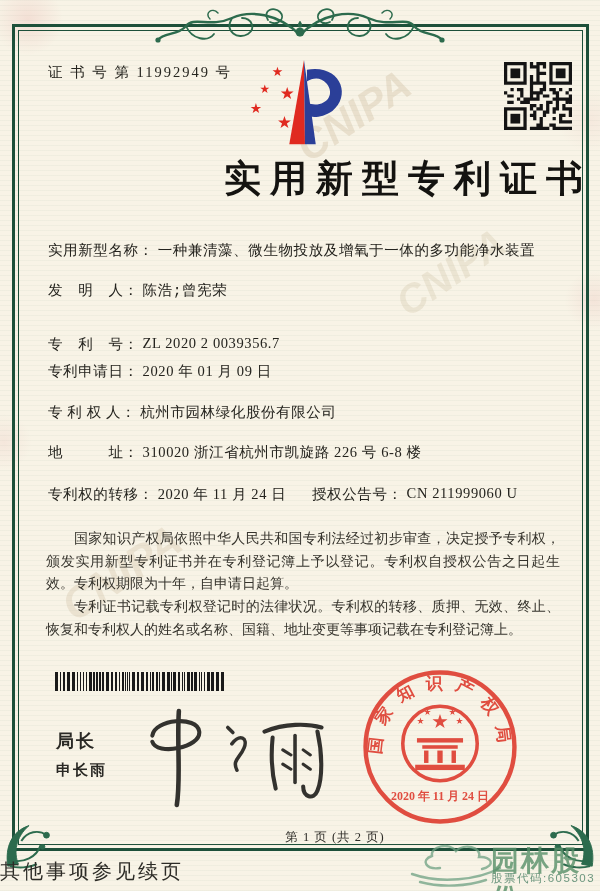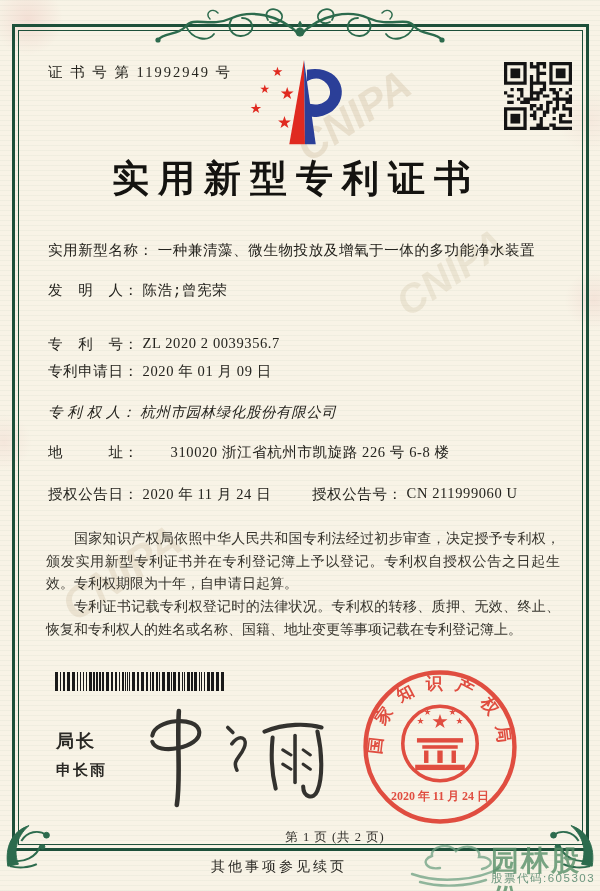--- a/index.html
+++ b/index.html
@@ -19,40 +19,40 @@
   .corner.bl{left:2px;top:812px;}
   .corner.br{left:540px;top:812px;transform:scaleX(-1);}
   .watermark{position:absolute;font-family:"Liberation Sans",sans-serif;font-style:italic;
     font-weight:bold;color:rgba(198,178,146,.30);transform:rotate(-34deg);pointer-events:none;}
   .wm1{left:290px;top:92px;font-size:42px;}
   .wm2{left:390px;top:250px;font-size:40px;color:rgba(198,178,146,.24);}
   .wm3{left:55px;top:548px;font-size:44px;color:rgba(198,178,146,.26);}
   .cert-no{position:absolute;left:48px;top:63px;font-size:14.5px;letter-spacing:2px;color:#26251f;}
   .cnipa-logo{position:absolute;left:243px;top:56px;width:120px;height:98px;}
   .qr{position:absolute;left:504px;top:62px;width:68px;height:68px;}
-  .title{position:absolute;left:0;top:154px;width:592px;margin:0;text-align:center;
+  .title{position:absolute;left:0;top:154px;width:592px;margin:0;text-align:right;
     font-size:37px;font-weight:bold;letter-spacing:9px;color:#141310;font-family:Liberation Serif, serif;}
   .field{position:absolute;left:48px;display:flex;white-space:nowrap;font-size:14.5px;
     letter-spacing:.6px;color:#24231e;}
   .flabel{flex:none;}
   .fvalue{margin-left:4px;}
-  .f0{top:241px;} .f1{top:281px;font-family:Liberation Mono, monospace;} .f2{top:321px;margin-top:14px;} .f3{top:362px;} .f4{top:403px;font-style:italic;}
-  .f5{top:443px;gap:28px;} .f6{top:485px;} .f7{top:485px;left:312px;justify-content:space-between;}
+  .f0{top:241px;} .f1{top:281px;font-family:Liberation Mono, monospace;} .f2{top:321px;margin-top:14px;} .f3{top:362px;} .f4{top:403px;}
+  .f5{top:443px;} .f6{top:485px;} .f7{top:485px;left:312px;justify-content:space-between;}
   .paras{position:absolute;left:46px;top:528px;width:514px;}
   .para{margin:0;text-indent:2em;text-align:justify;font-size:14px;line-height:1.62;color:#35332c;}
   .barcode{position:absolute;left:55px;top:672px;width:172px;height:19px;}
   .director-title{position:absolute;left:56px;top:729px;font-family:"Liberation Sans",sans-serif;
     font-size:18px;font-weight:600;letter-spacing:2px;color:#2a2925;}
   .director-name{position:absolute;left:56px;top:761px;font-family:"Liberation Sans",sans-serif;
     font-size:15px;font-weight:600;letter-spacing:2px;color:#2a2925;}
   .signature{position:absolute;left:138px;top:703px;width:204px;height:107px;opacity:.92;}
   .seal{position:absolute;left:362px;top:669px;width:156px;height:156px;opacity:.88;}
   .page-info{position:absolute;left:0;top:829px;width:600px;text-align:center;font-size:12.5px;
     letter-spacing:1px;color:#2c2b26;padding-left:35px;}
-  .footer-note{position:absolute;left:0;top:858px;width:558px;text-align:center;font-size:14px;
+  .footer-note{position:absolute;left:0;top:858px;width:558px;text-align:left;font-size:20px;
     letter-spacing:3px;color:#2c2b26;}
   .brand-cloud{position:absolute;left:406px;top:842px;width:122px;height:46px;}
   .brand-name{position:absolute;left:491px;top:842px;font-family:Liberation Serif, serif;
     font-size:28px;font-weight:bold;letter-spacing:2px;color:rgba(86,142,104,.80);}
   .brand-stock{position:absolute;left:491px;top:871px;font-family:"Liberation Sans",sans-serif;
     font-size:11.5px;letter-spacing:1.5px;color:#6d977f;}
 </style>
 </head>
 <body>
 
@@ -167,21 +167,21 @@
   </div>
   <div class="field f4">
     <span class="flabel">专 利 权 人：</span>
     <span class="fvalue">杭州市园林绿化股份有限公司</span>
   </div>
   <div class="field f5">
     <span class="flabel">地　　　址：</span>
     <span class="fvalue">310020 浙江省杭州市凯旋路 226 号 6-8 楼</span>
   </div>
   <div class="field f6">
-    <span class="flabel">授权公告日：</span>
+    <span class="flabel">专利权的转移：</span>
     <span class="fvalue">2020 年 11 月 24 日</span>
   </div>
   <div class="field f7">
     <span class="flabel">授权公告号：</span>
     <span class="fvalue">CN 211999060 U</span>
   </div>
 
   <div class="paras">
     <p class="para">国家知识产权局依照中华人民共和国专利法经过初步审查，决定授予专利权，颁发实用新型专利证书并在专利登记簿上予以登记。专利权自授权公告之日起生效。专利权期限为十年，自申请日起算。</p>
     <p class="para">专利证书记载专利权登记时的法律状况。专利权的转移、质押、无效、终止、恢复和专利权人的姓名或名称、国籍、地址变更等事项记载在专利登记簿上。</p>

